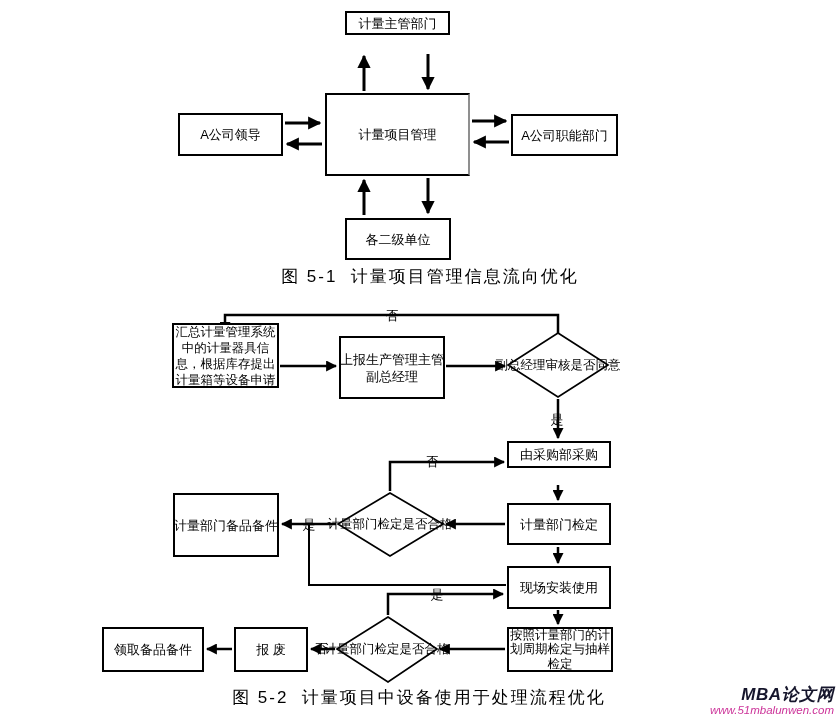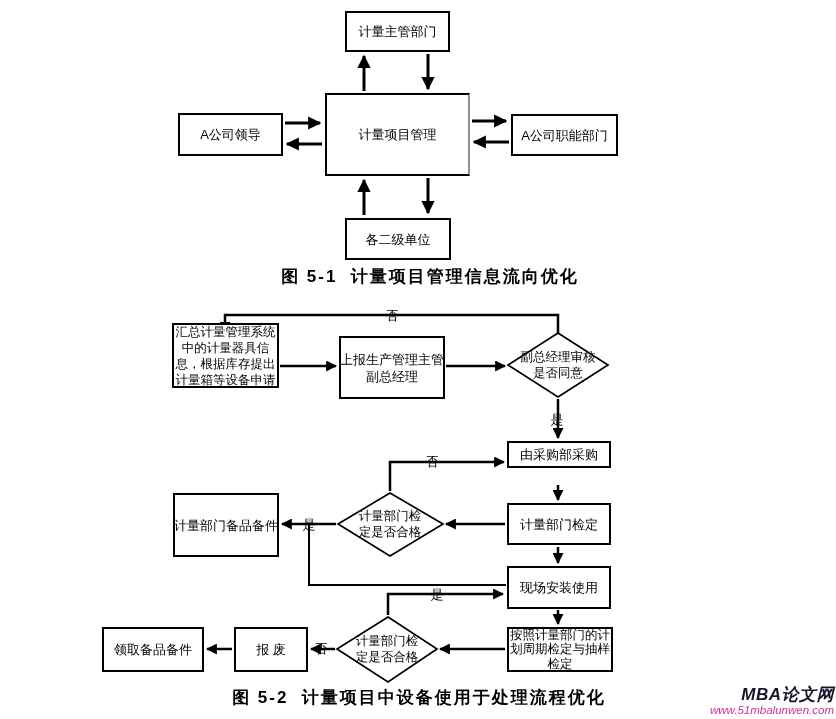--- a/index.html
+++ b/index.html
@@ -10,29 +10,29 @@
   .connectors{position:absolute;left:0;top:0;width:836px;height:719px;}
   .box{
     position:absolute;box-sizing:border-box;border:2px solid #000;background:#fff;
     display:flex;flex-direction:column;align-items:center;justify-content:center;
     text-align:center;font-size:13px;line-height:17px;white-space:nowrap;
   }
   .box.small{font-size:12.5px;line-height:16px;}
   .box.tight{font-size:12.5px;line-height:14.5px;}
   .shadow-right{border-right-color:#8f8f8f;}
   .dtext{
-    position:absolute;display:flex;flex-direction:column;align-items:center;justify-content:center;
+    position:absolute;display:flex;flex-direction:row;align-items:center;justify-content:center;
     text-align:center;font-size:12.5px;line-height:16px;white-space:nowrap;background:transparent;
   }
   .elabel{
     position:absolute;transform:translate(-50%,-50%);font-size:13px;line-height:13px;
     background:transparent;
   }
   .caption{
-    position:absolute;font-weight:bold;font-size:17px;letter-spacing:2px;
+    position:absolute;font-weight:normal;font-size:17px;letter-spacing:2px;
     text-align:center;white-space:pre;
   }
   .wm-name{
     position:absolute;right:2px;top:683px;font-style:italic;font-weight:bold;
     font-size:17px;color:#16162c;letter-spacing:0.5px;margin-left:28px;
   }
   .wm-url{
     position:absolute;right:2px;top:704px;font-style:italic;font-size:11.5px;color:#cc3399;
   }
 </style>
@@ -77,21 +77,21 @@
     </g>
     <polyline points="309,524 309,585 506,585" stroke="#000" stroke-width="2" fill="none"></polyline>
 
     <g fill="#ffffff" stroke="#000" stroke-width="1.7">
       <polygon points="558,333 608,365 558,397 508,365"></polygon>
       <polygon points="390,493 443,524 390,556 338,524"></polygon>
       <polygon points="388,617 437,649 388,682 337,649"></polygon>
     </g>
   </svg>
 
-  <div class="box" style="left:345px;top:11px;width:105px;height:41px">计量主管部门</div>
+  <div class="box" style="left:345px;top:11px;width:105px;height:24px">计量主管部门</div>
 
   <div class="box shadow-right" style="left:325px;top:93px;width:145px;height:83px">计量项目管理</div>
 
   <div class="box" style="left:511px;top:114px;width:107px;height:42px">A公司职能部门</div>
 
   <div class="box" style="left:178px;top:113px;width:105px;height:43px">A公司领导</div>
 
   <div class="box" style="left:345px;top:218px;width:106px;height:42px">各二级单位</div>
 
   <div class="caption" style="left:30px;top:265px;width:800px">图 5-1  计量项目管理信息流向优化</div>

